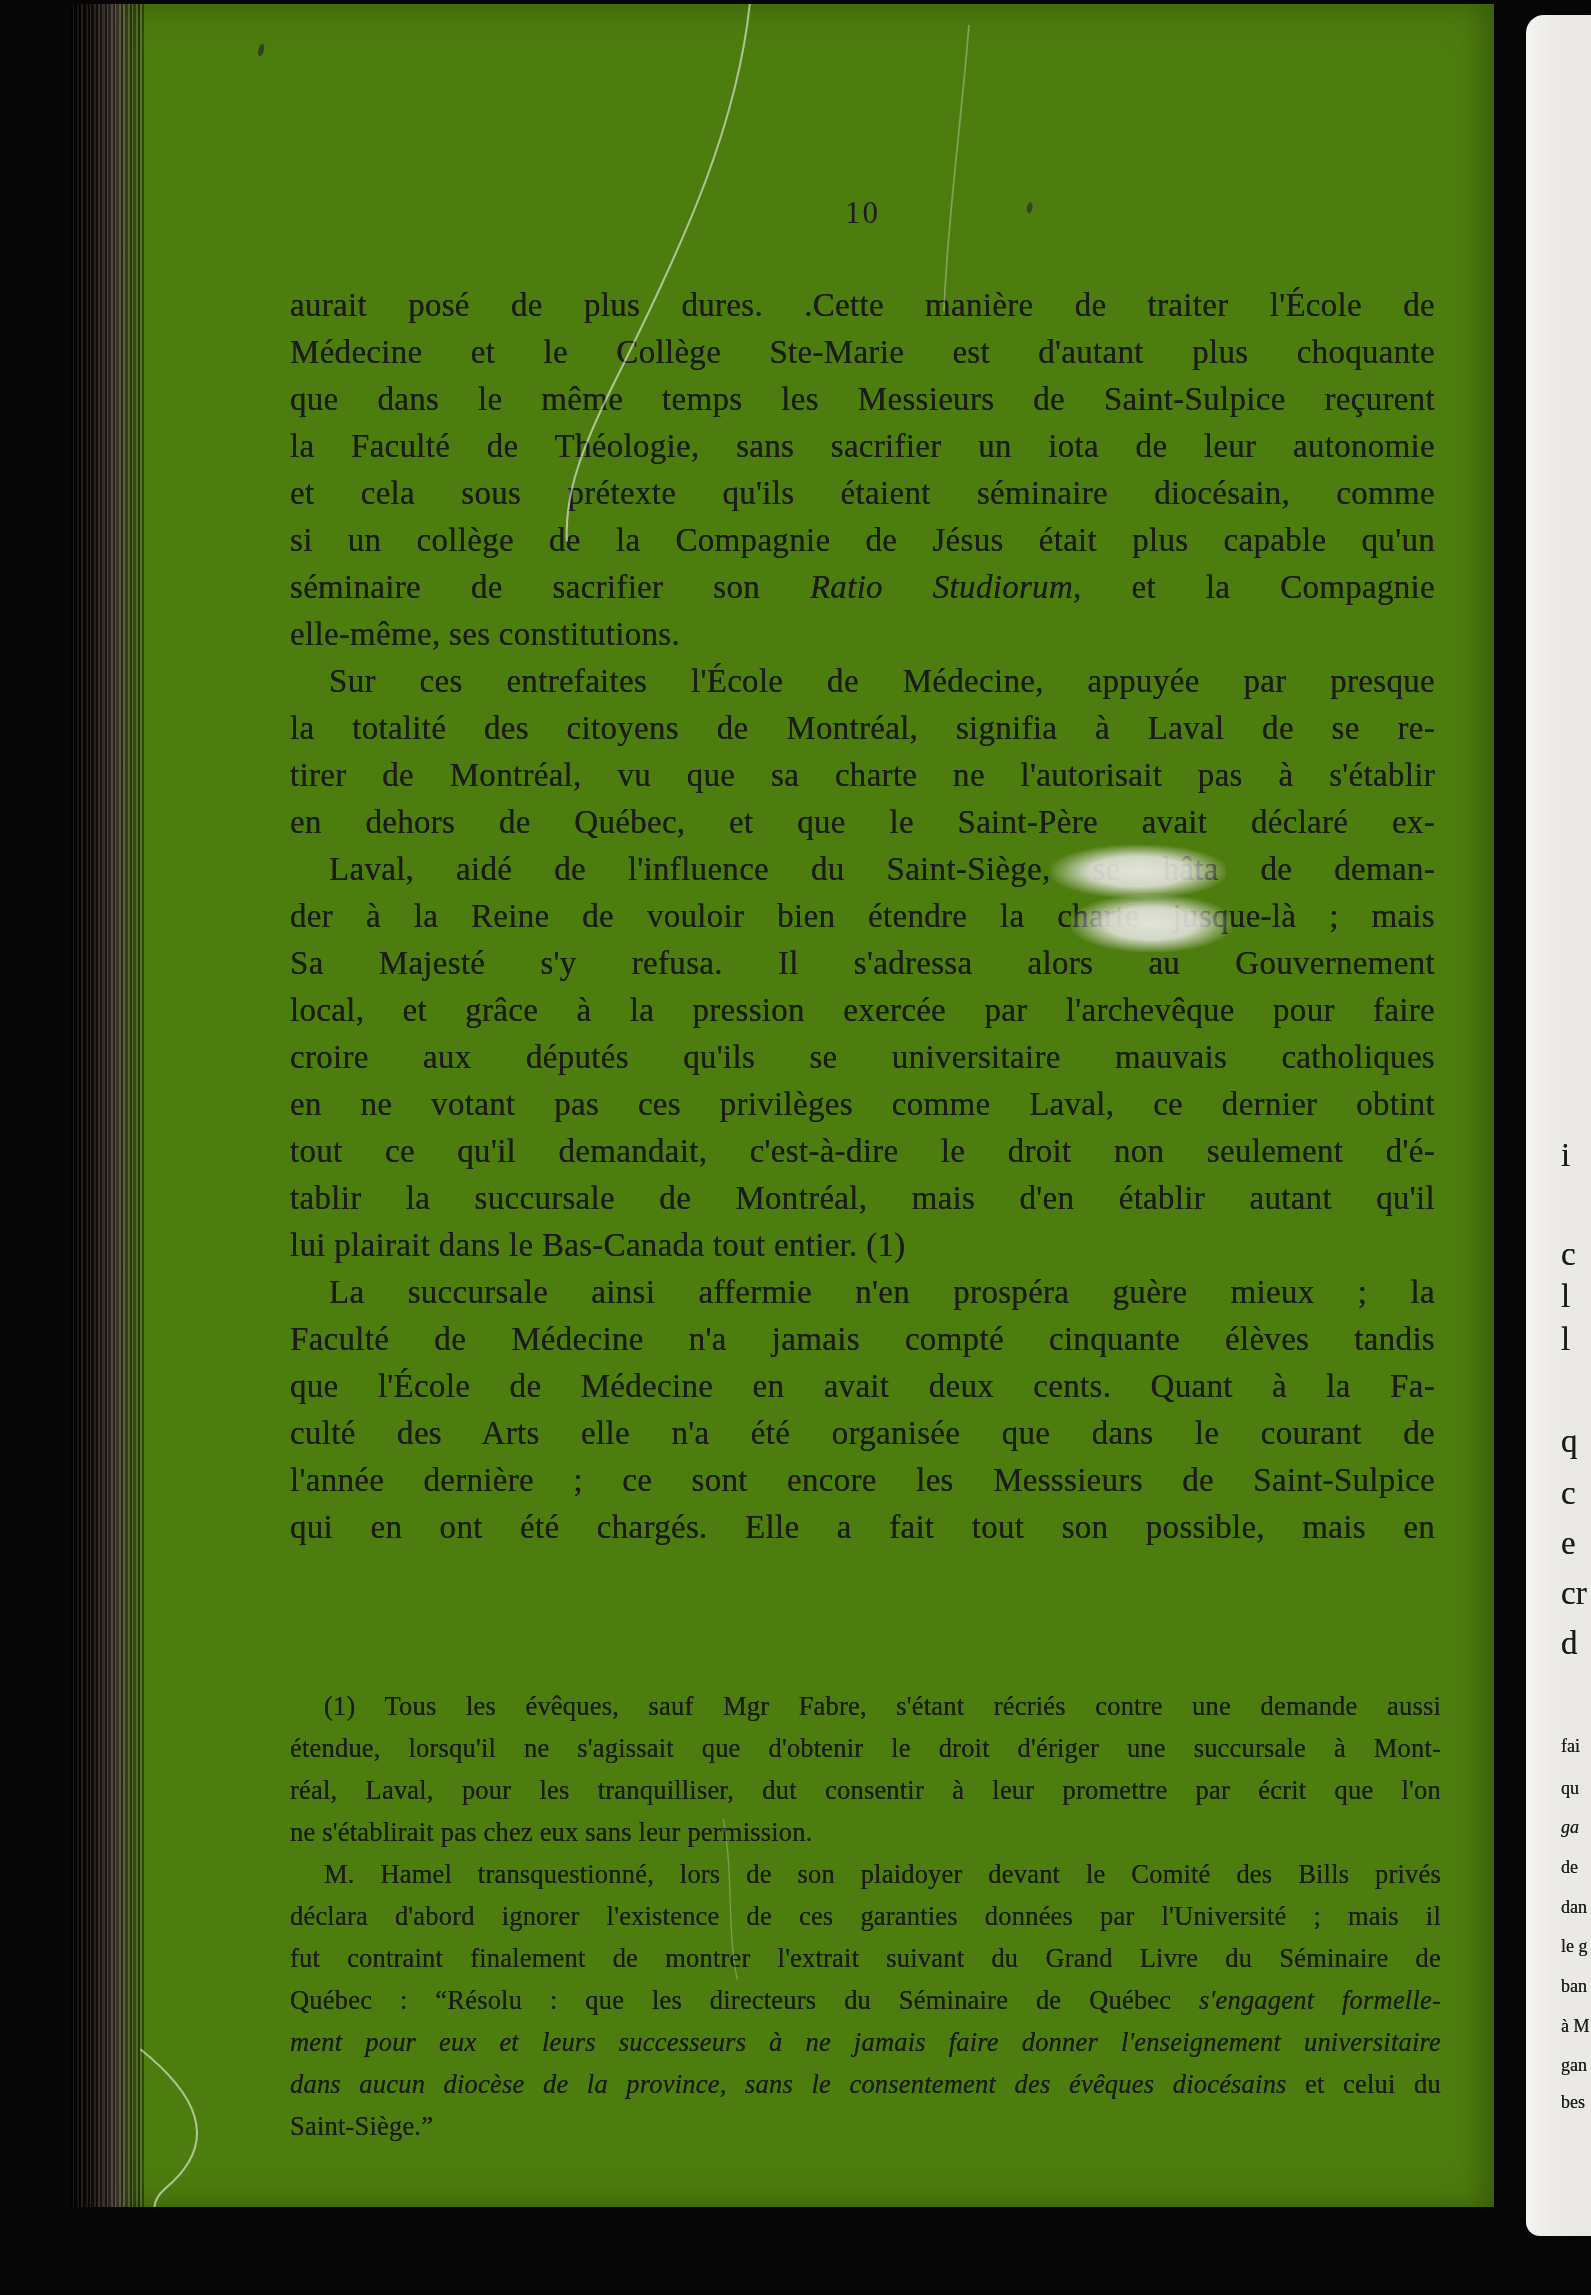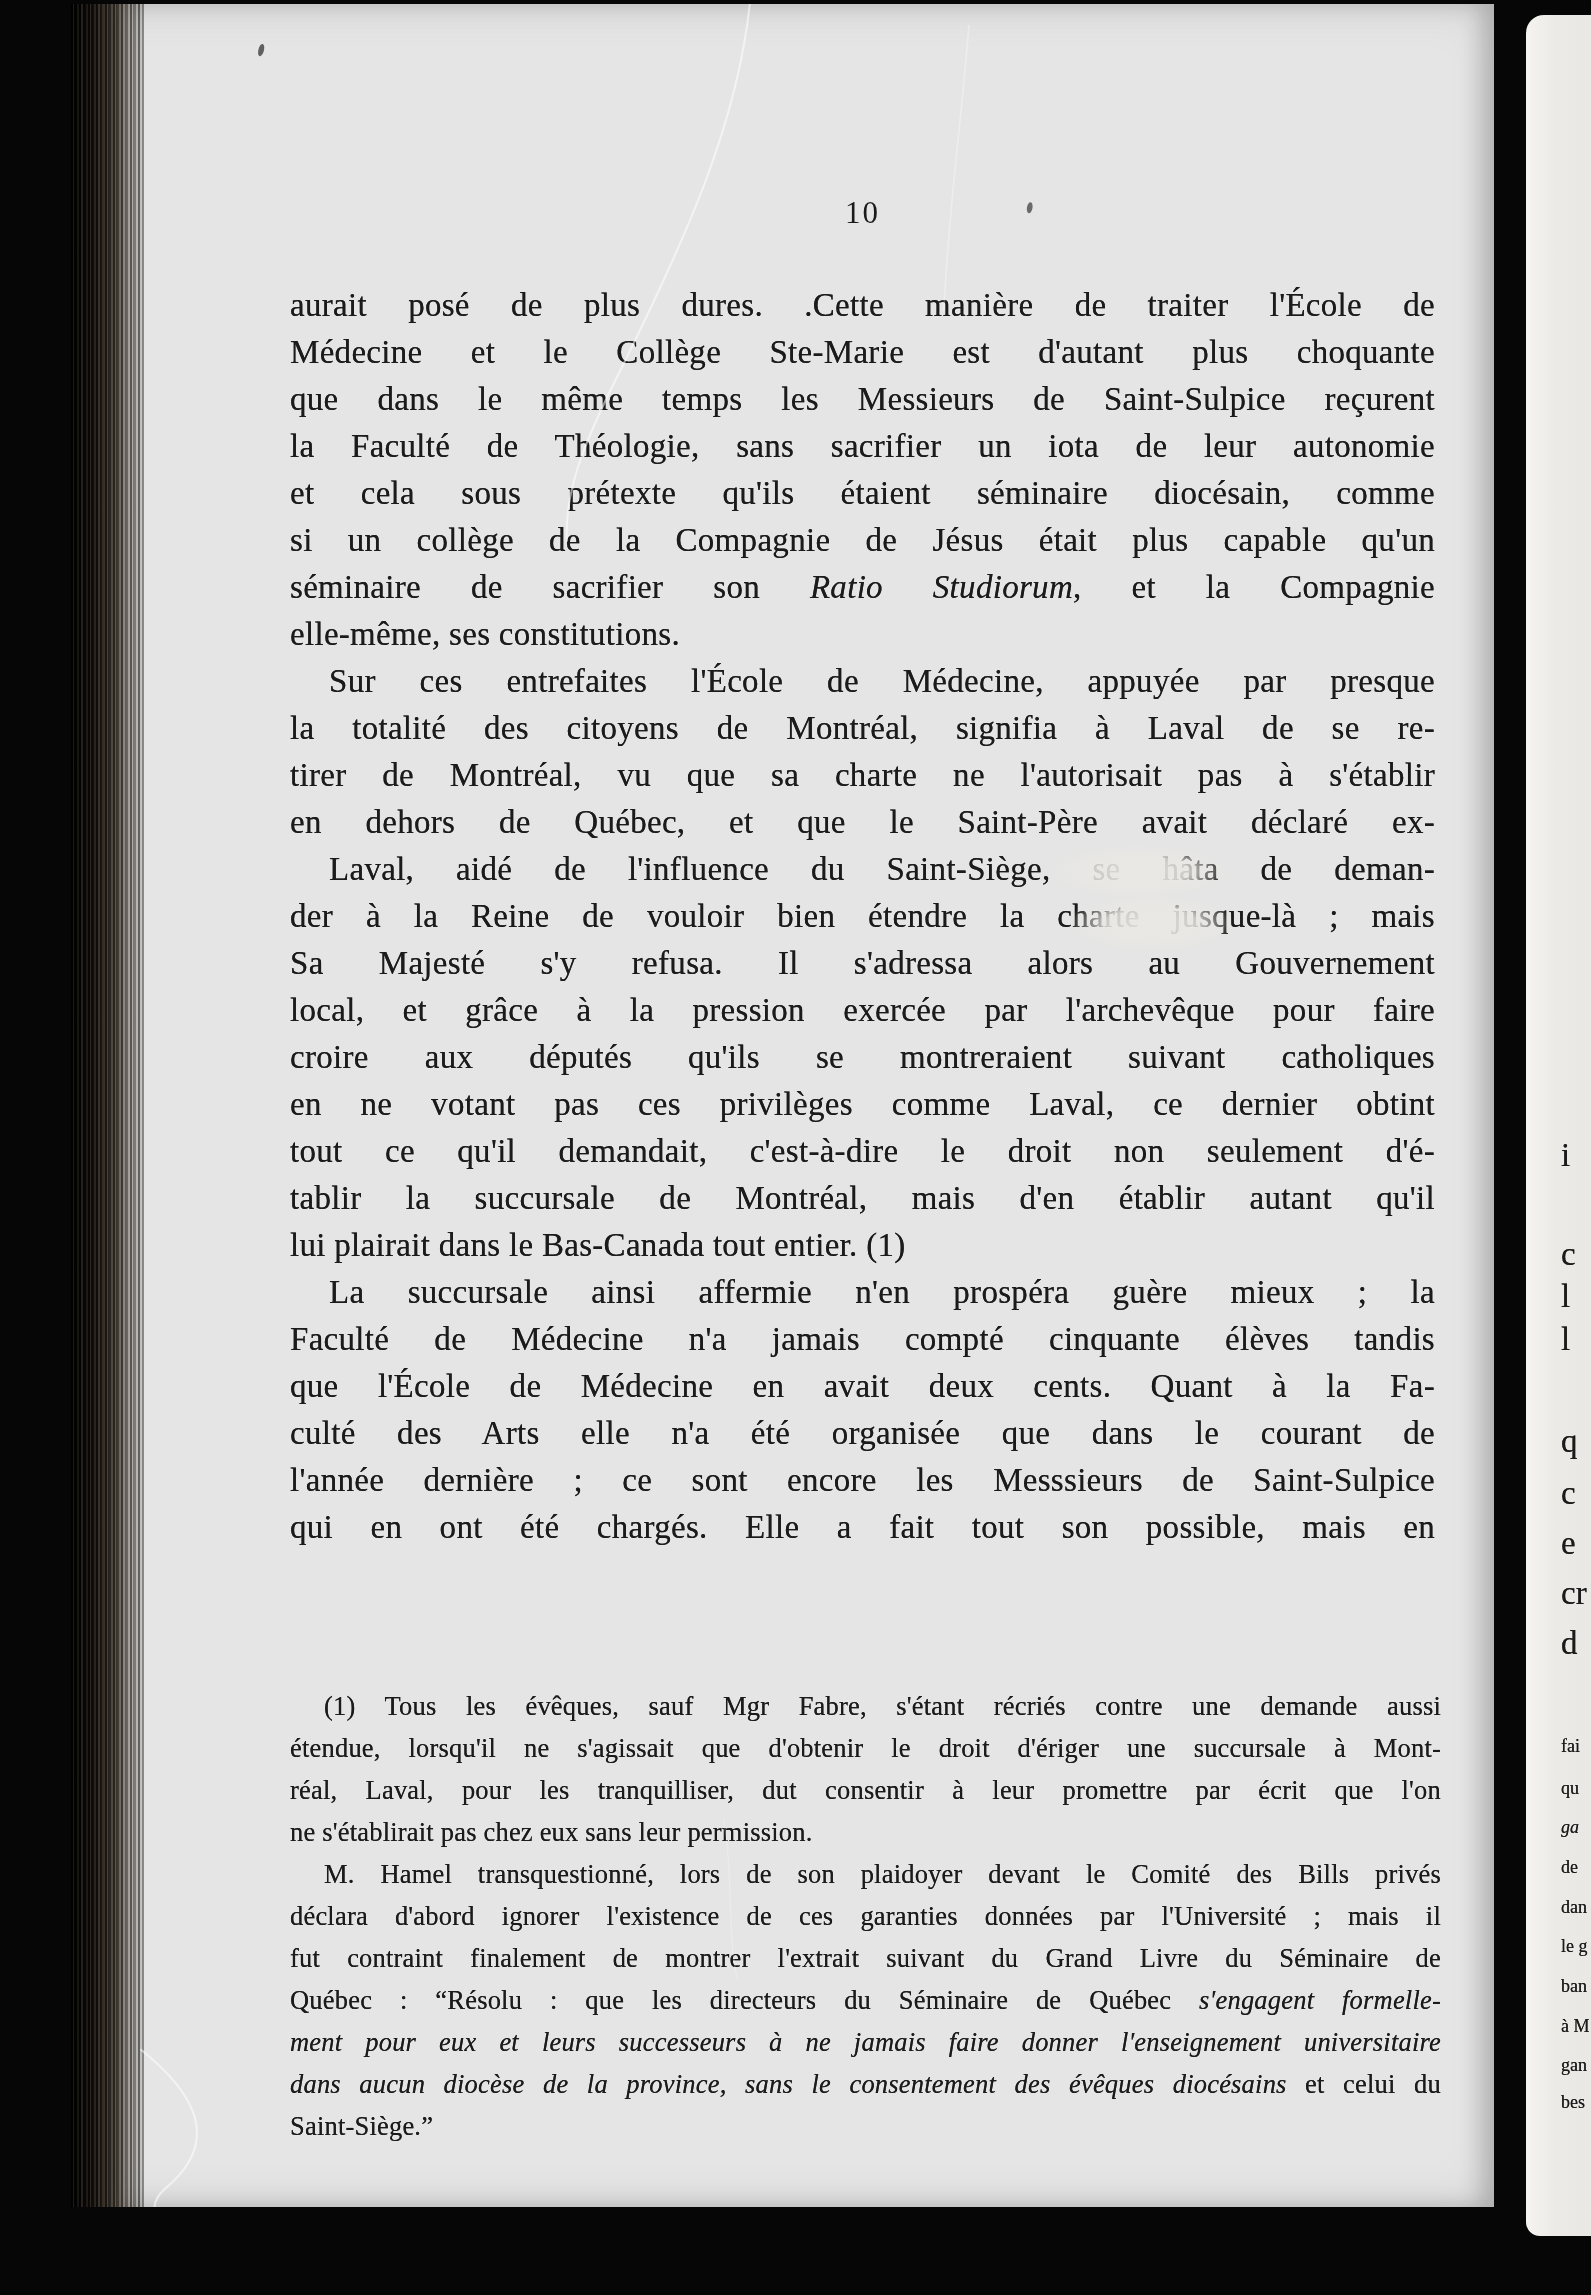--- a/index.html
+++ b/index.html
@@ -9,21 +9,21 @@
     background: #060606;
     font-family: "Liberation Serif", "DejaVu Serif", serif;
   }
   .scan { position: absolute; left: 0; top: 0; width: 1592px; height: 2295px; }
 
   
   .page-left {
     position: absolute;
     left: 74px; top: 4.2px;
     width: 1420px; height: 2203px;
-    background: #e5e5e5;
+    background: #4d7c0f;
     box-shadow: inset 0 0 49px rgba(0,0,0,0.10), inset -12.6px 0 21px rgba(0,0,0,0.18);
     color: #1b1b1b;
   }
   .edge-texture {
     position: absolute; left: -2.8px; top: 0; bottom: 0; width: 73px;
     background:
       repeating-linear-gradient(90deg,
         rgba(0,0,0,0.55) 0px, rgba(0,0,0,0.55) 2.1px,
         rgba(120,105,90,0.25) 2.1px, rgba(120,105,90,0.25) 3.5px,
         rgba(0,0,0,0.40) 3.5px, rgba(0,0,0,0.40) 6.3px,
@@ -105,21 +105,21 @@
           <div class="line">Sur ces entrefaites l'École de Médecine, appuyée par presque</div>
           <div class="line">la totalité des citoyens de Montréal, signifia à Laval de se re-</div>
           <div class="line">tirer de Montréal, vu que sa charte ne l'autorisait pas à s'établir</div>
           <div class="line">en dehors de Québec, et que le Saint-Père avait déclaré ex-</div>
         </div>
         <div class="para indent">
           <div class="line">Laval, aidé de l'influence du Saint-Siège, se hâta de deman-</div>
           <div class="line">der à la Reine de vouloir bien étendre la charte jusque-là ; mais</div>
           <div class="line">Sa Majesté s'y refusa.  Il s'adressa alors au Gouvernement</div>
           <div class="line">local, et grâce à la pression exercée par l'archevêque pour faire</div>
-          <div class="line">croire aux députés qu'ils se montreraient suivant catholiques</div>
+          <div class="line">croire aux députés qu'ils se universitaire mauvais catholiques</div>
           <div class="line">en ne votant pas ces privilèges comme Laval, ce dernier obtint</div>
           <div class="line">tout ce qu'il demandait, c'est-à-dire le droit non seulement d'é-</div>
           <div class="line">tablir la succursale de Montréal, mais d'en établir autant qu'il</div>
           <div class="line no-just">lui plairait dans le Bas-Canada tout entier. (1)</div>
         </div>
         <div class="para indent">
           <div class="line">La succursale ainsi affermie n'en prospéra guère mieux ; la</div>
           <div class="line">Faculté de Médecine n'a jamais compté cinquante élèves tandis</div>
           <div class="line">que l'École de Médecine en avait deux cents.  Quant à la Fa-</div>
           <div class="line">culté des Arts elle n'a été organisée que dans le courant de</div>

